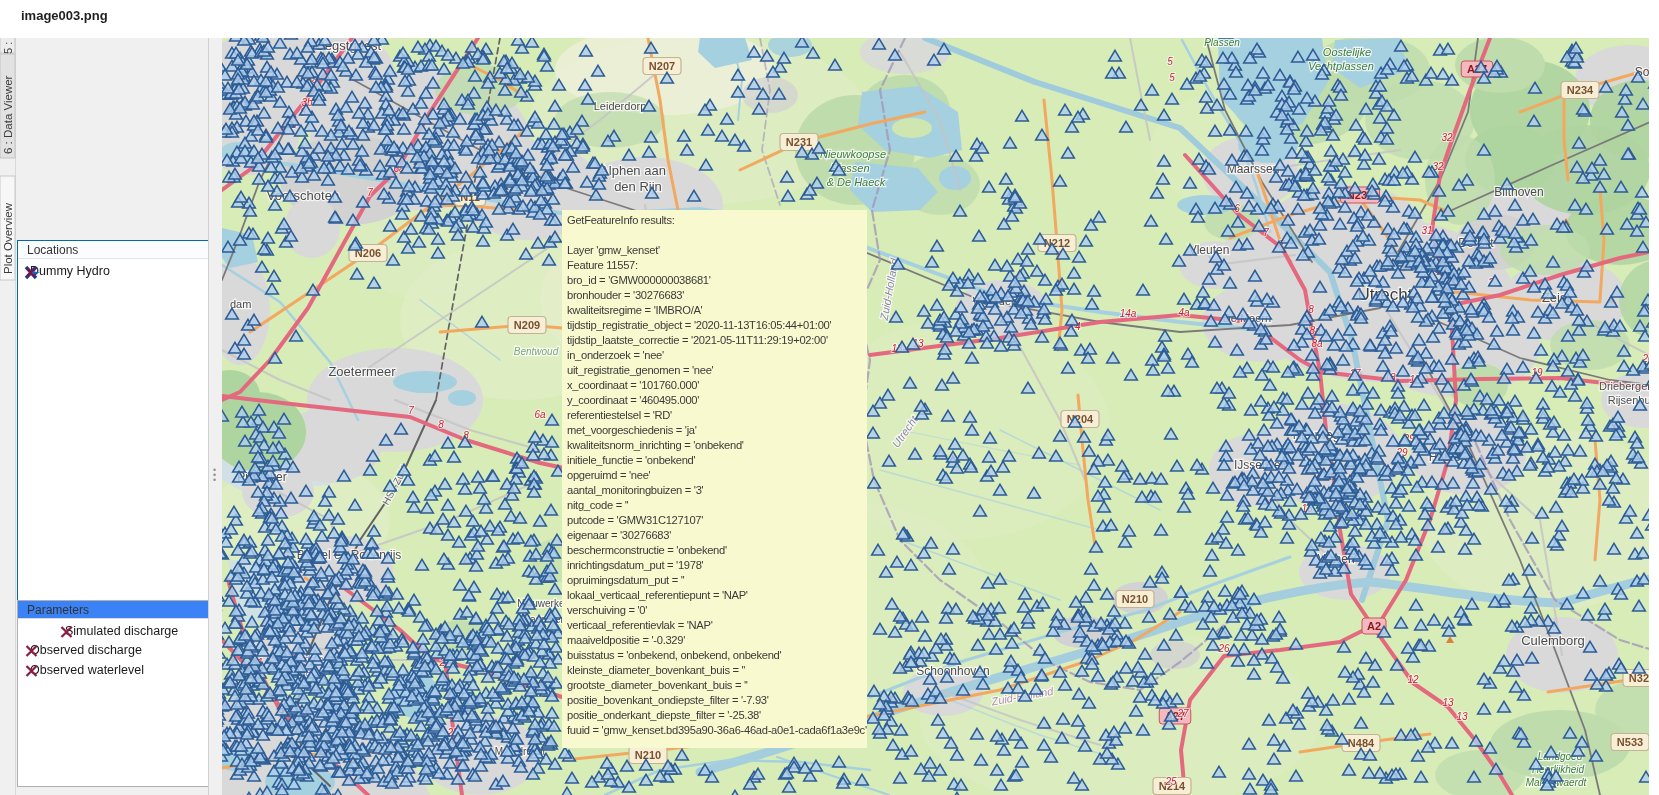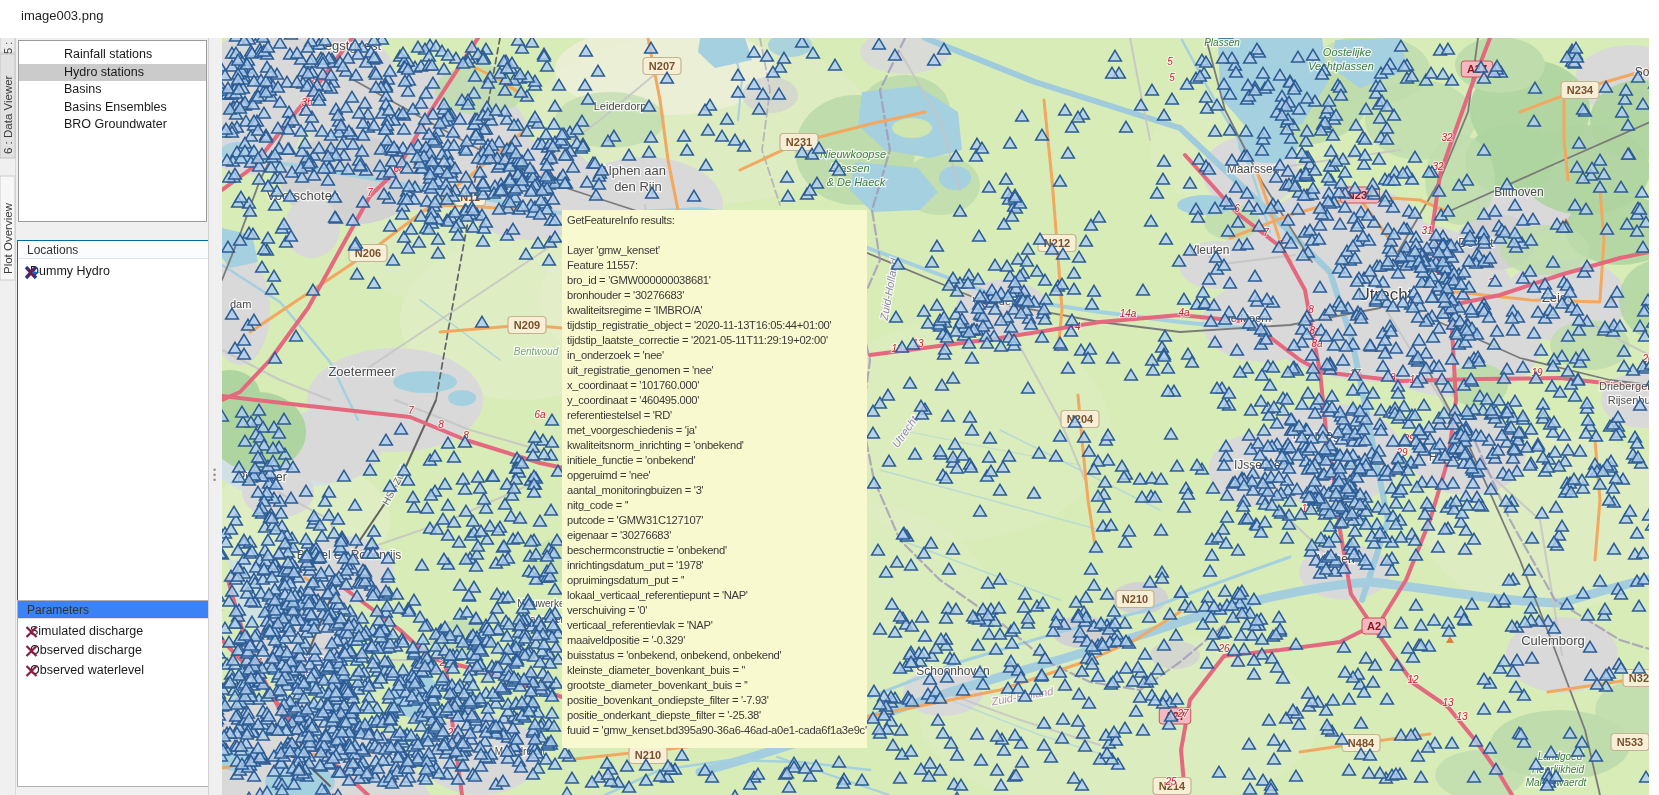--- a/index.html
+++ b/index.html
@@ -1,17 +1,17 @@
 <!DOCTYPE html>
 <html><head><meta charset="utf-8"><style>
 * { margin:0; padding:0; box-sizing:border-box; }
 html,body { width:1659px; height:795px; overflow:hidden; background:#fff;
   font-family:"Liberation Sans", sans-serif; }
 #header { position:absolute; left:0; top:0; width:1659px; height:38px; background:#fff; }
-#header span { position:absolute; left:21px; top:8px; font-size:13px; font-weight:normal; color:#1f1f1f; }
+#header span { position:absolute; left:21px; top:8px; font-size:13px; font-weight:bold; color:#1f1f1f; }
 #tabs { position:absolute; left:0; top:38px; width:16px; height:757px; background:#f0f0f0; border-right:1px solid #d9d9d9; }
 #side { position:absolute; left:16px; top:38px; width:192px; height:757px; background:#f0f0f0; }
 #splitter { position:absolute; left:208px; top:38px; width:15px; height:757px; background:#f0f0f0;
   border-left:1px solid #d0d0d0; border-right:1px solid #c0c0c0; }
 #listbox { position:absolute; left:2px; top:2px; width:189px; height:182px; background:#fff;
   border:1px solid #9a9a9a; padding-top:5px; }
 .li { height:17.5px; line-height:17.5px; padding-left:45px; font-size:12.5px; color:#1a1a1a; white-space:nowrap; }
 .li.sel { background:#cbcbcb; }
 #locpanel { position:absolute; left:1px; top:202px; width:194px; height:376px; background:#fff;
   border:1px solid #0369a1; }
@@ -33,40 +33,33 @@
 <svg width="16" height="757" font-family="Liberation Sans, sans-serif">
 <rect x="0" y="-4" width="15" height="19" fill="#ececec" stroke="#c9c9c9" stroke-width="1"></rect>
 <rect x="0" y="16" width="15" height="104" fill="#e2e2e2" stroke="#c4c4c4" stroke-width="1"></rect>
 <rect x="0" y="138" width="15" height="104" fill="#f7f7f7" stroke="#c9c9c9" stroke-width="1"></rect>
 <text transform="rotate(-90 12 16)" x="12" y="16" font-size="11" fill="#3c3c3c">5 : F</text>
 <text transform="rotate(-90 12 116)" x="12" y="116" font-size="11.5" fill="#3c3c3c">6 : Data Viewer</text>
 <text transform="rotate(-90 12 236)" x="12" y="236" font-size="11.5" fill="#3c3c3c">Plot Overview</text>
 </svg>
 </div>
 <div id="side">
-  <div id="listbox">
-    <div class="li">Rainfall stations</div>
-    <div class="li sel">Hydro stations</div>
-    <div class="li">Basins</div>
-    <div class="li">Basins Ensembles</div>
-    <div class="li">BRO Groundwater</div>
-  </div>
   <div id="locpanel">
     <div class="phead">Locations</div>
     <div class="item" style="margin-top:3px;">
       <svg width="16" height="14" viewBox="0 0 16 14">
           <path d="M1 1 L11 12 M11 1 L1 12" stroke="#27348b" stroke-width="3.4"></path>
           <path d="M7 5 L15 6.5 L7 9 Z" fill="#1565c0"></path>
           <path d="M2.5 2.5 L9 10.5 M9 2.5 L2.5 10.5" stroke="#8c1030" stroke-width="1.8"></path>
         </svg>
       Dummy Hydro</div>
   </div>
   <div id="parpanel">
     <div class="phead">Parameters</div>
-    <div class="item" style="margin-top:3px;"><svg width="13" height="12" viewBox="0 0 13 12">
+    <div class="item" style="margin-top:3px;margin-left:35px;"><svg width="13" height="12" viewBox="0 0 13 12">
           <path d="M1.5 1 L11.5 11 M11.5 1 L1.5 11" stroke="#8c1d40" stroke-width="2.2"></path>
         </svg>Simulated discharge</div>
     <div class="item"><svg width="13" height="12" viewBox="0 0 13 12">
           <path d="M1.5 1 L11.5 11 M11.5 1 L1.5 11" stroke="#8c1d40" stroke-width="2.2"></path>
         </svg>Observed discharge</div>
     <div class="item"><svg width="13" height="12" viewBox="0 0 13 12">
           <path d="M1.5 1 L11.5 11 M11.5 1 L1.5 11" stroke="#8c1d40" stroke-width="2.2"></path>
         </svg>Observed waterlevel</div>
   </div>
 </div>

